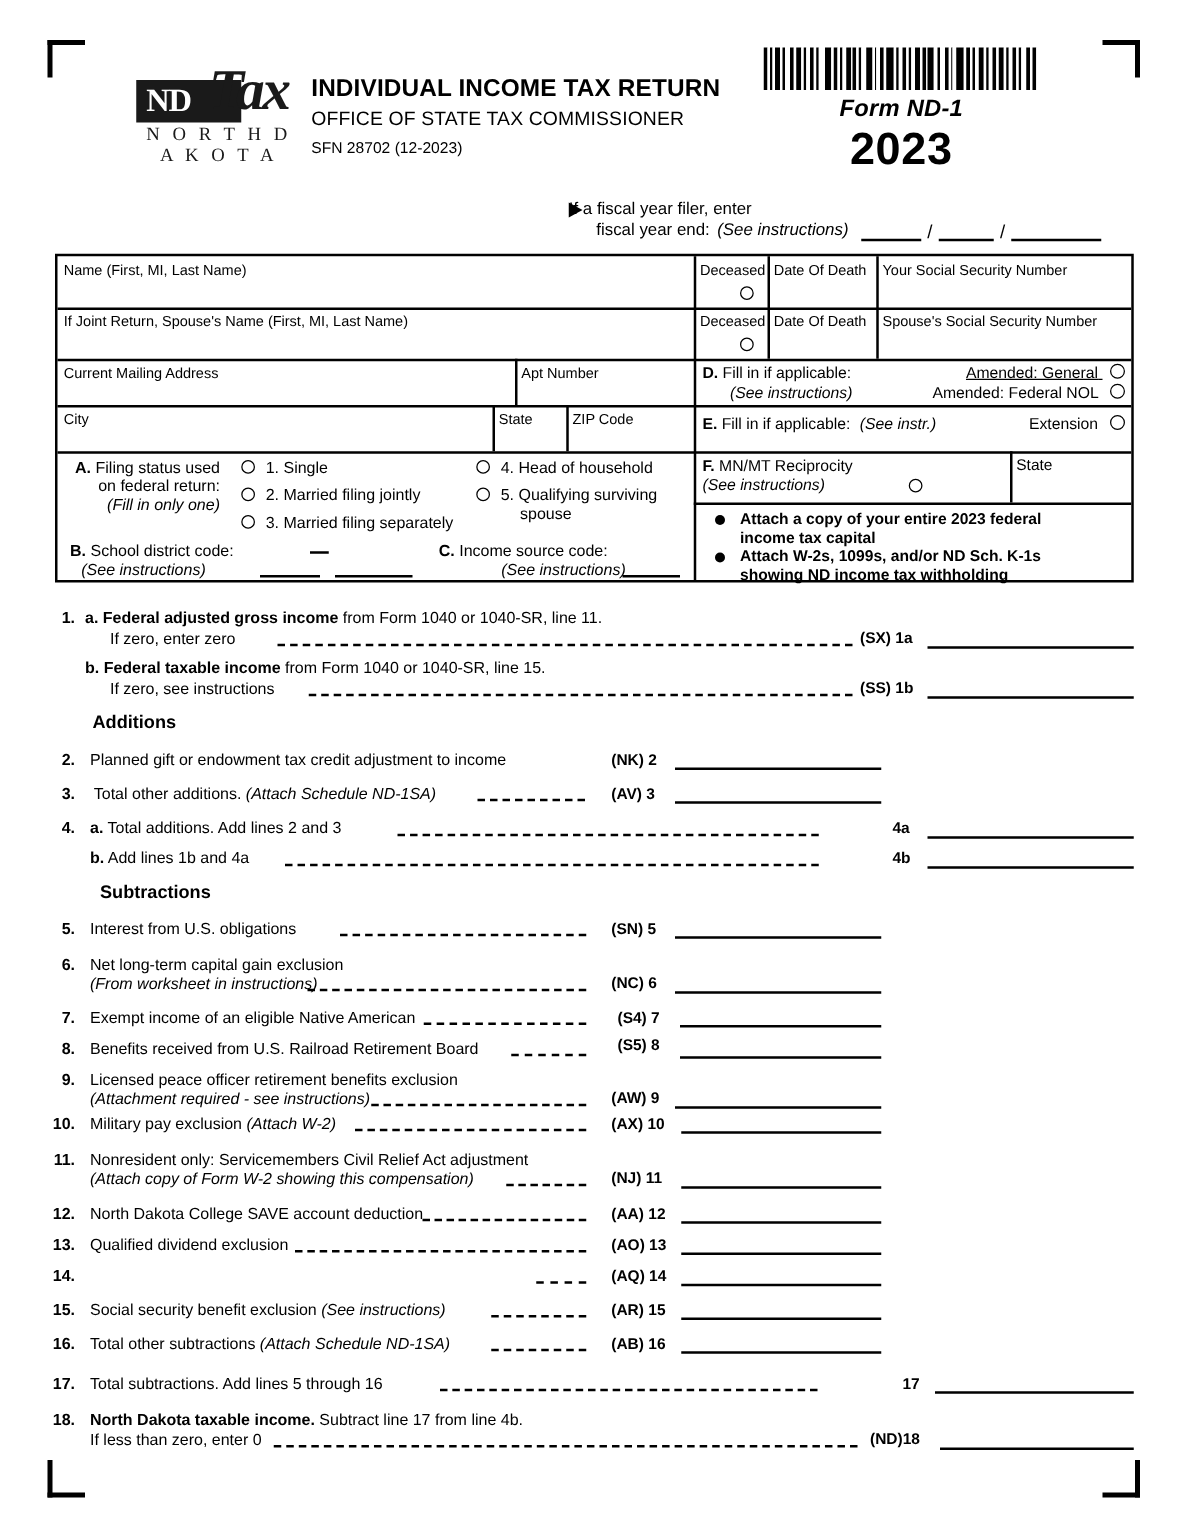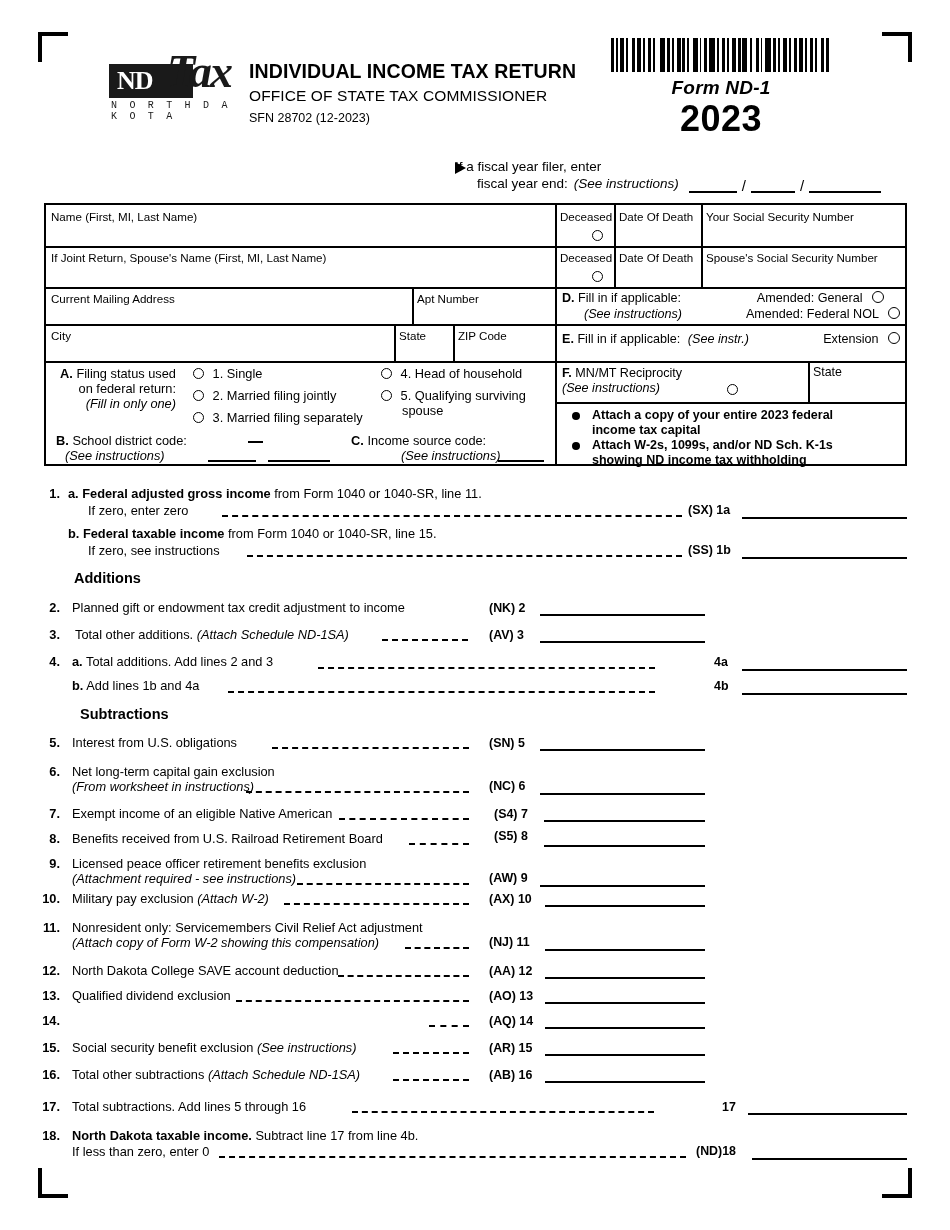--- a/index.html
+++ b/index.html
@@ -36,22 +36,22 @@
     color:#ffffff; line-height:28px;
   }
   .logo .taxtext {
     position:absolute; left:60px; top:-2px;
     font-family:"Liberation Serif", serif;
     font-weight:bold; font-style:italic; font-size:46px;
     letter-spacing:-2px; color:#1a1a1a; line-height:48px;
   }
   .logo .nd-sub {
     position:absolute; left:4px; top:50px; width:128px;
-    font-family:Liberation Mono, monospace;
-    font-size:10px; letter-spacing:3.2px; color:#1a1a1a;
+    font-family:Liberation Serif, serif;
+    font-size:15px; letter-spacing:3.2px; color:#1a1a1a;text-align:center;
   }
 
   .titleblock { position:absolute; left:142px; top:22px; }
   .t-main { font-size:19.5px; font-weight:bold; letter-spacing:0.1px; line-height:23px; }
   .t-sub  { font-size:15.5px; letter-spacing:0.1px; line-height:22px; margin-top:2px; }
   .t-sfn  { font-size:12.5px; line-height:18px; margin-top:2px; }
 
   .rightblock { position:absolute; right:44px; top:0; width:220px; text-align:center; }
   .barcode { height:34px; display:flex; justify-content:center; align-items:flex-end; gap:0; }
   .barcode i { display:block; background:#000; height:34px; }
@@ -250,21 +250,21 @@
     <div class="lbl" style="left:573px; top:46px;">Date Of Death</div>
     <div class="lbl" style="left:660px; top:46px;">Spouse's Social Security Number</div>
 
     <div class="lbl" style="left:5px; top:87px;">Current Mailing Address</div>
     <div class="lbl" style="left:371px; top:87px;">Apt Number</div>
 
     <div class="fs" style="left:516px; top:86px; width:340px; font-size:12.6px;">
       <div style="position:relative; height:16px;">
         <span style="font-weight:bold;">D.</span>
         <span>Fill in if applicable:</span>
-        <span style="position:absolute; right:18px; top:0;">
+        <span style="position:absolute; right:2px; top:0;text-decoration:underline;">
           <span>Amended: General</span>
           <span class="circ lg" style="margin-left:6px;"></span>
         </span>
       </div>
       <div style="position:relative; height:16px;">
         <span class="ital" style="margin-left:22px;">(See instructions)</span>
         <span style="position:absolute; right:2px; top:0;">
           <span>Amended: Federal NOL</span>
           <span class="circ lg" style="margin-left:6px;"></span>
         </span>
@@ -306,21 +306,21 @@
       <span class="circ"></span>
       <span style="margin-left:5px;">3. Married filing separately</span>
     </div>
     <div class="fs" style="left:335px; top:161px;">
       <span class="circ"></span>
       <span style="margin-left:5px;">4. Head of household</span>
     </div>
     <div class="fs" style="left:335px; top:183px;">
       <span class="circ"></span>
       <span style="margin-left:5px;">5. Qualifying surviving</span>
-      <div style="margin-left:21px;">spouse</div>
+      <div style="margin-left:35px;">spouse</div>
     </div>
 
     <div class="fs" style="left:10px; top:228px;">
       <div><span style="font-weight:bold;">B.</span>
            <span>School district code:</span></div>
       <div class="ital" style="margin-left:9px;">(See instructions)</div>
     </div>
     <div style="position:absolute; left:202px; top:236px; width:15px; border-bottom:2.2px solid #000;"></div>
     <div style="position:absolute; left:162px; top:255px; width:48px; border-bottom:2.2px solid #000;"></div>
     <div style="position:absolute; left:222px; top:255px; width:62px; border-bottom:2.2px solid #000;"></div>

